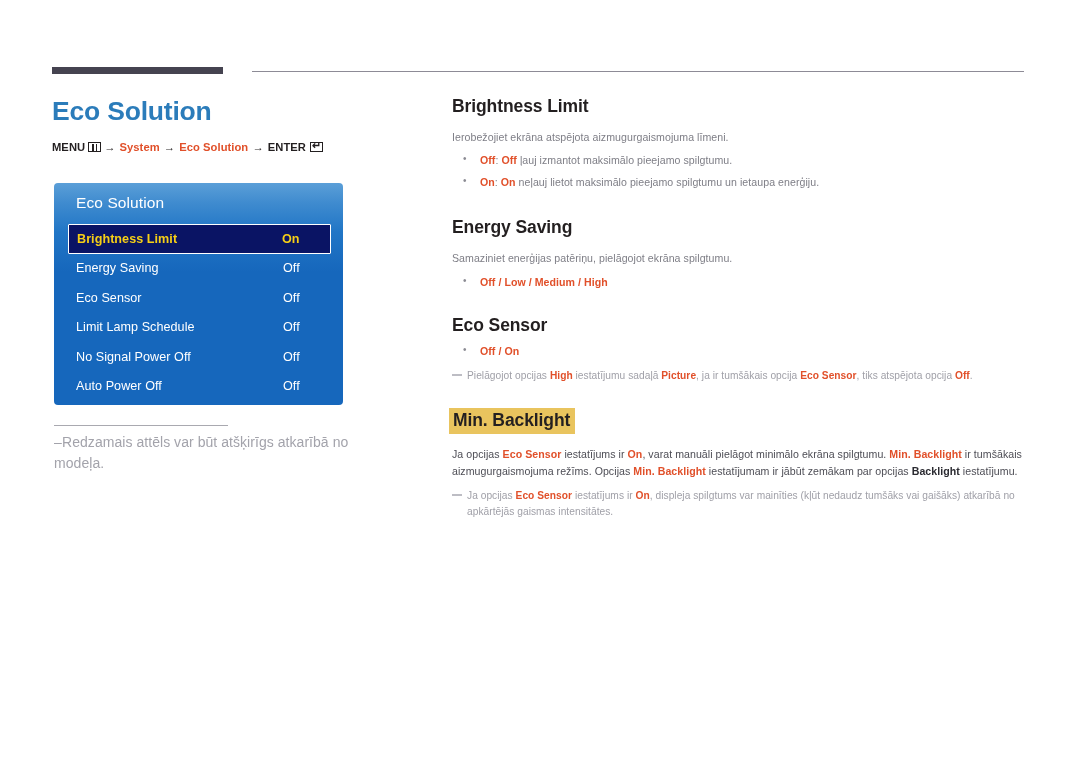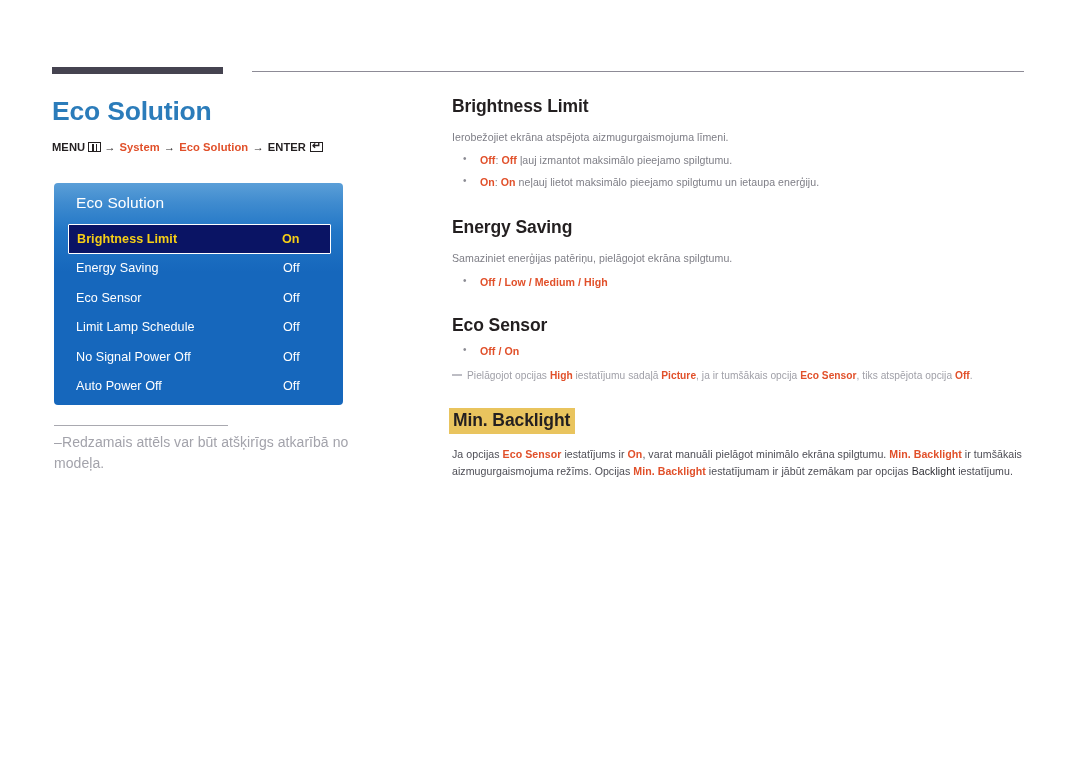--- a/index.html
+++ b/index.html
@@ -227,21 +227,21 @@
   }
   .sec-body.dark {
     color: #4d4d55;
   }
   .b-accent {
     color: #e1502a;
     font-weight: bold;
   }
   .b-dark {
     color: #2b2b31;
-    font-weight: normal;
+    font-weight: bold;
   }
   ul.bullets {
     list-style: none;
     margin: 7px 0 0 0;
     padding: 0;
   }
   ul.bullets li {
     position: relative;
     padding-left: 28px;
     font-size: 10.6px;
@@ -362,14 +362,15 @@
   <ul class="bullets">
     <li><span class="b-accent">Off / On</span></li>
   </ul>
   <div class="note"><span>Pielāgojot opcijas </span><span class="b-accent">High</span><span> iestatījumu sadaļā </span><span class="b-accent">Picture</span><span>, ja ir tumšākais opcija </span><span class="b-accent">Eco Sensor</span><span>, tiks atspējota opcija </span><span class="b-accent">Off</span><span>.</span></div>
 
   <div class="spacer-24"></div>
 
   
   <h2 class="sec-title highlight">Min. Backlight</h2>
   <p class="sec-body dark"><span>Ja opcijas </span><span class="b-accent">Eco Sensor</span><span> iestatījums ir </span><span class="b-accent">On</span><span>, varat manuāli pielāgot minimālo ekrāna spilgtumu. </span><span class="b-accent">Min. Backlight</span><span> ir tumšākais aizmugurgaismojuma režīms. Opcijas </span><span class="b-accent">Min. Backlight</span><span> iestatījumam ir jābūt zemākam par opcijas </span><span class="b-dark">Backlight</span><span> iestatījumu.</span></p>
+  <div class="note"><span>Ja opcijas </span><span class="b-accent">Eco Sensor</span><span> iestatījums ir </span><span class="b-accent">On</span><span>, displeja spilgtums var mainīties (kļūt nedaudz tumšāks vai gaišāks) atkarībā no apkārtējās gaismas intensitātes.</span></div>
 
 </div>
 
 </body></html>

